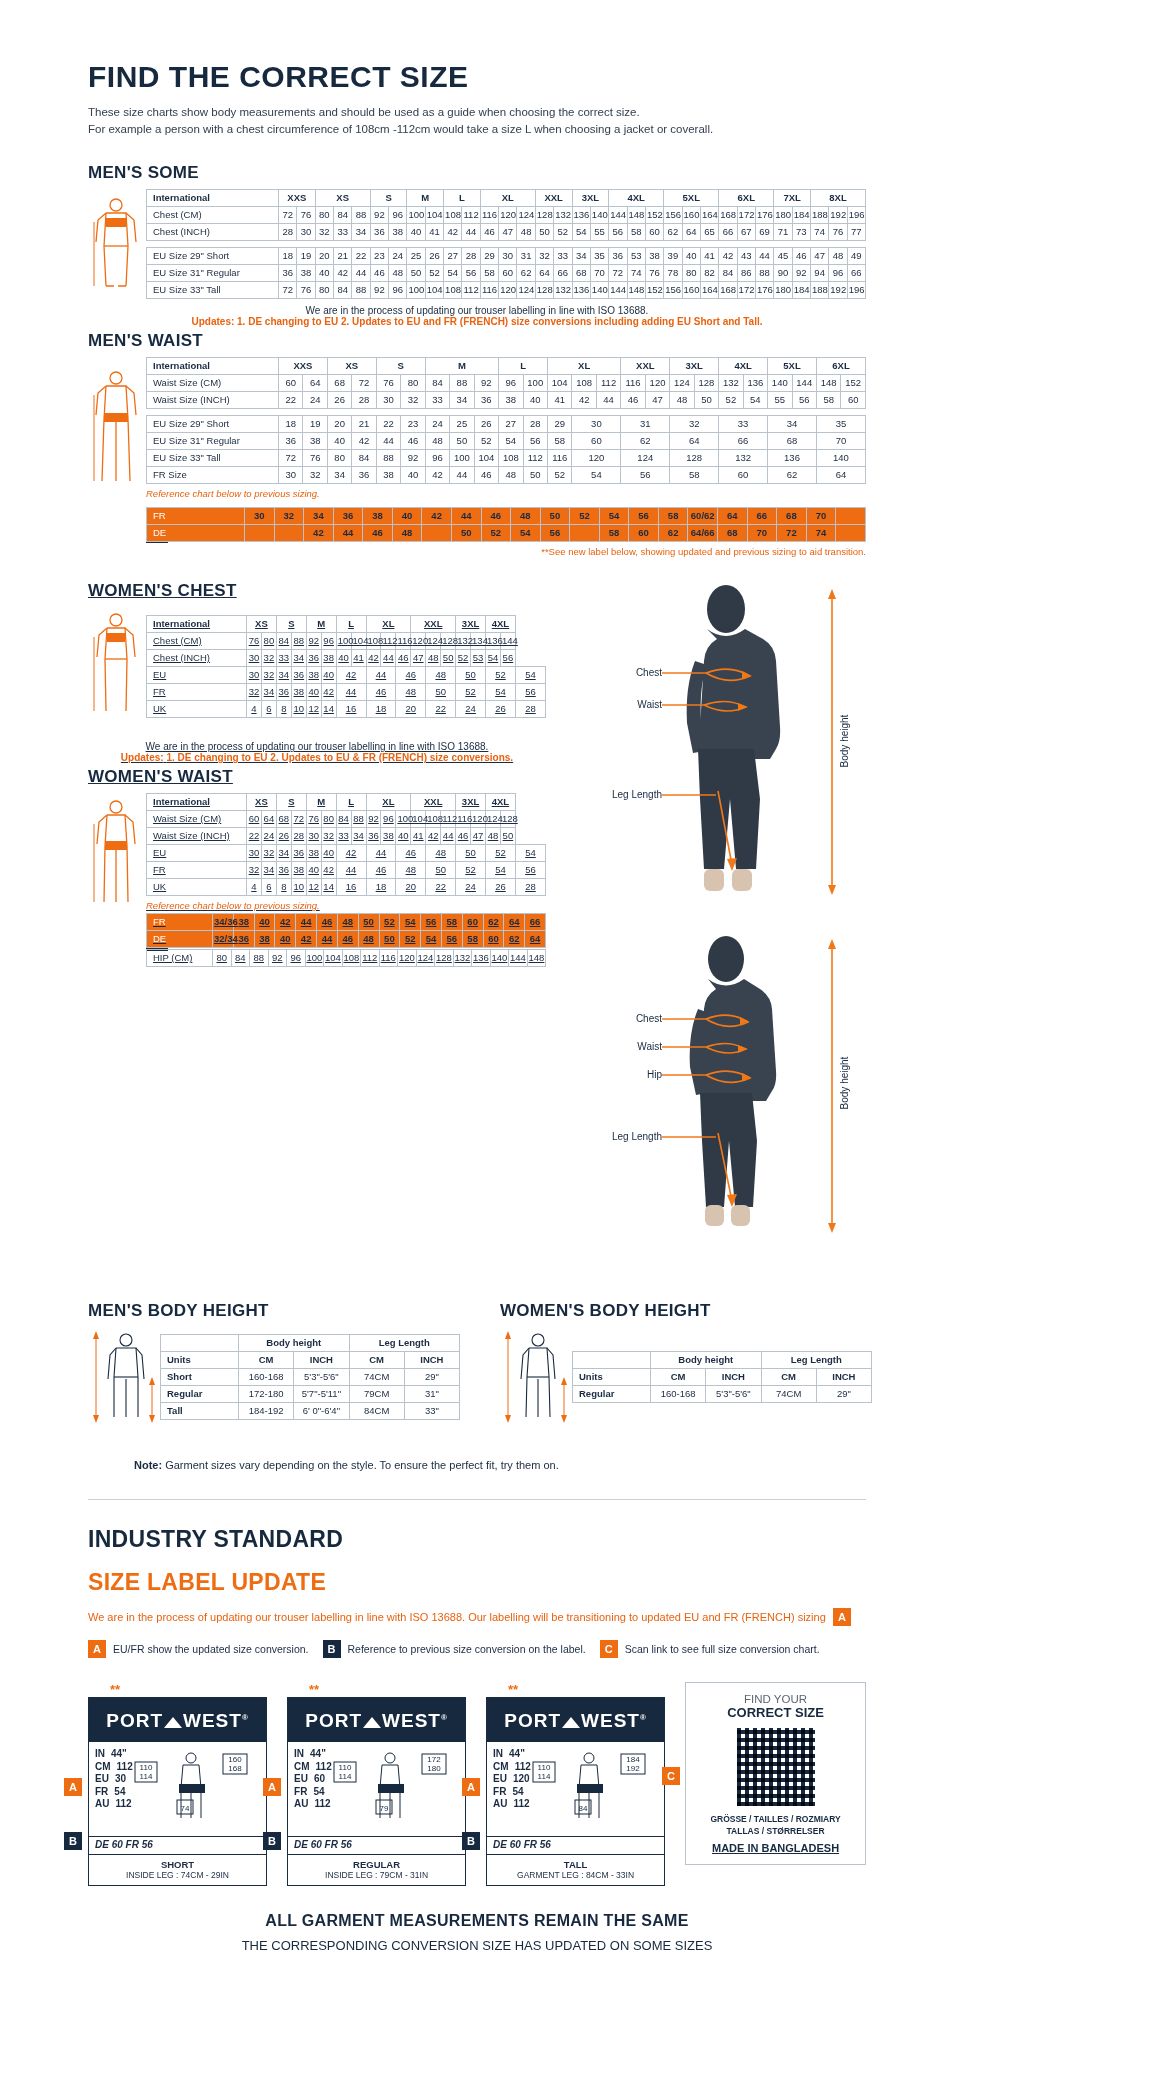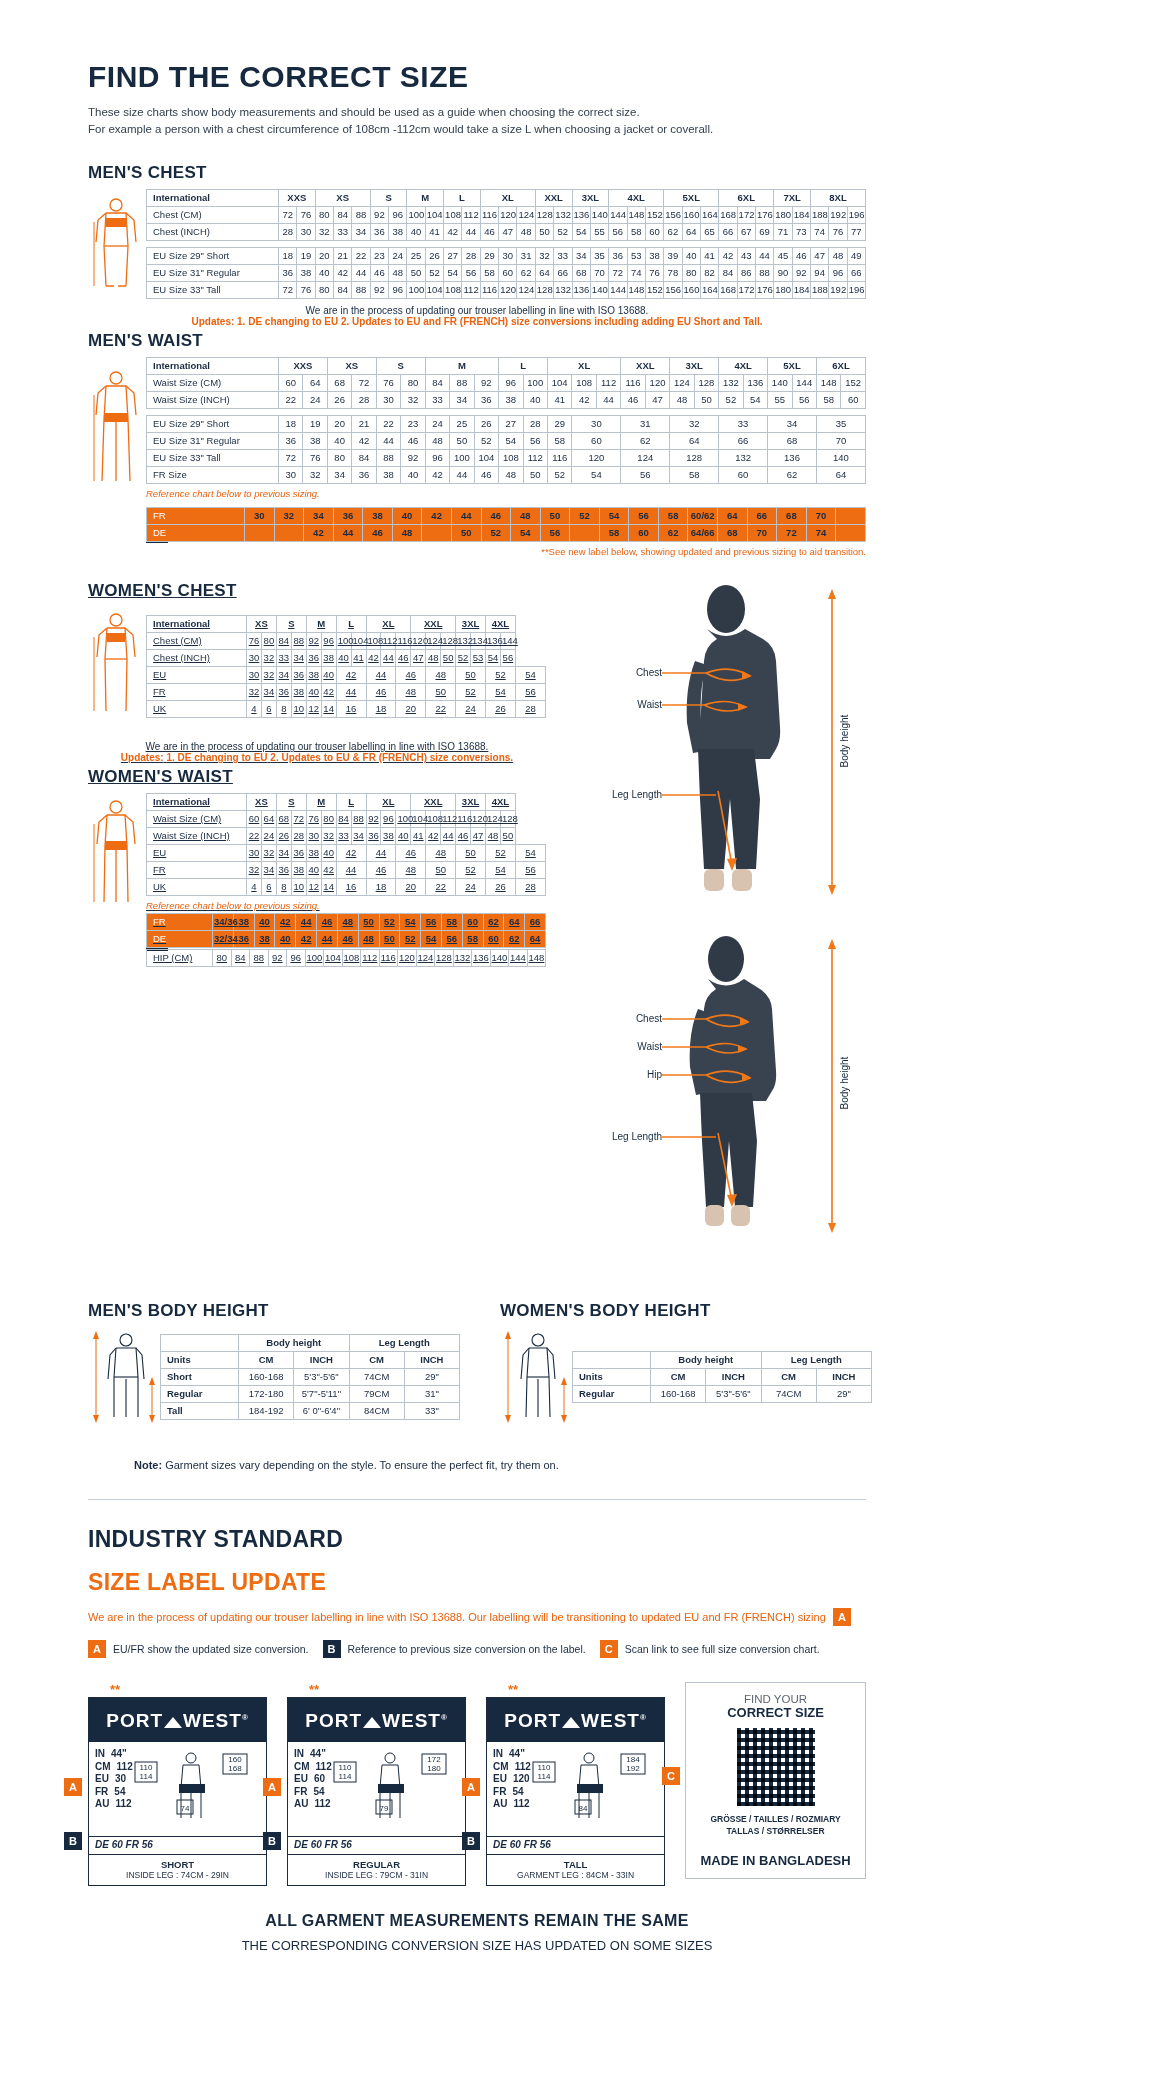--- a/index.html
+++ b/index.html
@@ -96,42 +96,42 @@
   .side-b { position:absolute; left:-24px; top:150px; }
 
   .qr-card { width:200px; border:1px solid #b9c3ce; text-align:center; padding:10px 8px; position:relative;}
   .qr-title1 { font-size:11.5px; color:#5b6673; }
   .qr-title2 { font-size:13px; font-weight:bold; color:#17293f; margin-bottom:8px;}
   .qr { width:78px; height:78px; margin:0 auto 8px auto; background:
       repeating-linear-gradient(90deg,#17293f 0 4px,#fff 4px 8px),
       repeating-linear-gradient(0deg,#17293f 0 4px,transparent 4px 8px);
       background-blend-mode:multiply; }
   .qr-sub { font-size:8.5px; font-weight:bold; color:#17293f; line-height:1.35; }
-  .qr-made { font-size:13px; font-weight:bold; margin-top:16px; color:#17293f;}
+  .qr-made { font-size:11px; font-weight:bold; margin-top:5px; color:#17293f;text-decoration:underline;}
   .side-c { position:absolute; left:-24px; top:84px; }
 
   .closing { text-align:center; margin-top:26px; }
   .closing .l1 { font-size:16px; font-weight:bold; color:#17293f; letter-spacing:0.3px;}
   .closing .l2 { font-size:13px; color:#17293f; margin-top:8px;}
 
   .model-wrap { position:relative; margin-bottom:18px; }
 </style>
 </head>
 <body>
 
 <div class="page">
   <div class="inner">
 
     <h1 class="title">FIND THE CORRECT SIZE</h1>
     <div class="intro">
       <div>These size charts show body measurements and should be used as a guide when choosing the correct size.</div>
       <div>For example a person with a chest circumference of 108cm -112cm would take a size L when choosing a jacket or coverall.</div>
     </div>
 
-    <h2 class="section">MEN'S CHEST</h2>
+    <h2 class="section">MEN'S SOME</h2>
     <div class="block row-flex">
       <div class="figure-col">
         <svg width="56" height="96" viewBox="0 0 56 96">
           <g stroke="#ee6c12" fill="none" stroke-width="1.3">
             <circle cx="28" cy="9" r="6"></circle>
             <path d="M18 17 L10 24 L8 46 M38 17 L46 24 L48 46"></path>
             <path d="M18 17 L38 17 L40 50 L38 90 M18 17 L16 50 L18 90"></path>
             <path d="M18 90 L26 90 M30 90 L38 90"></path>
             <path d="M16 50 L40 50"></path>
           </g>

